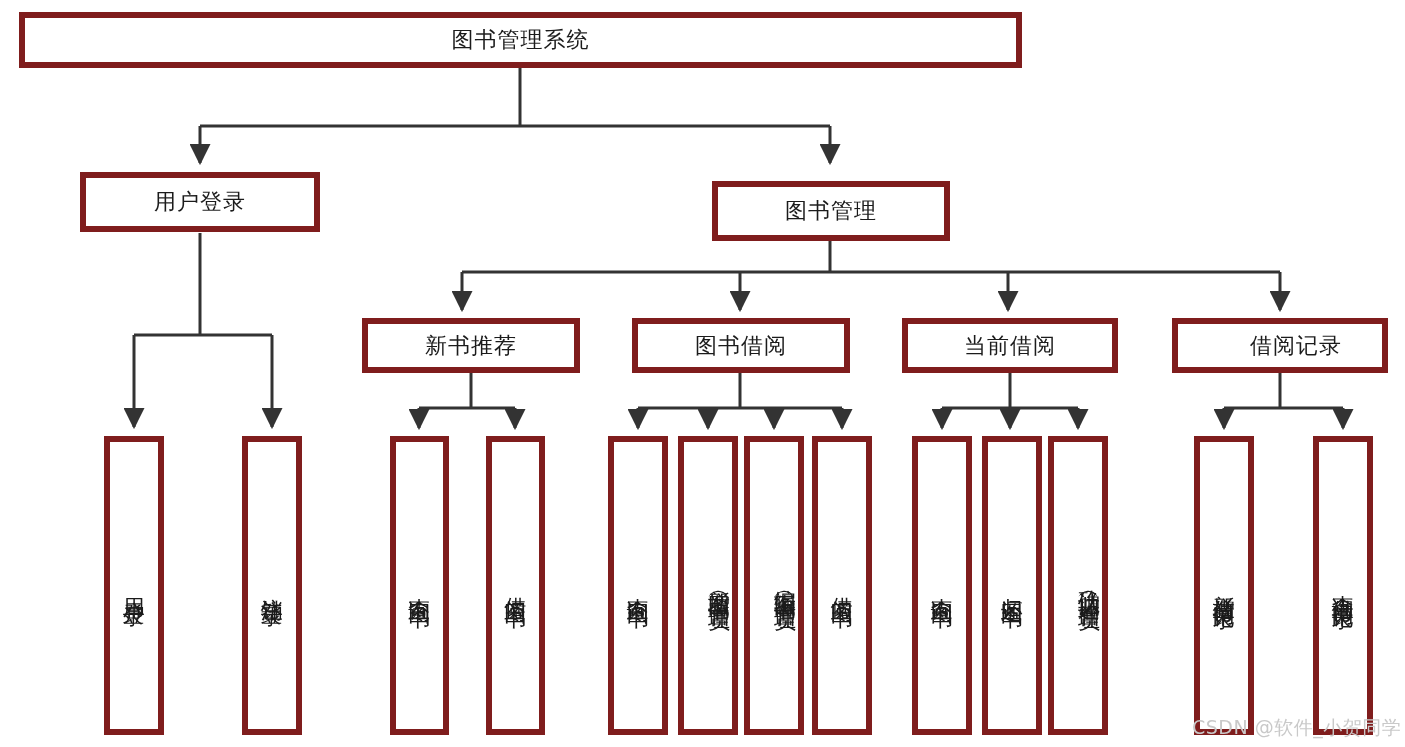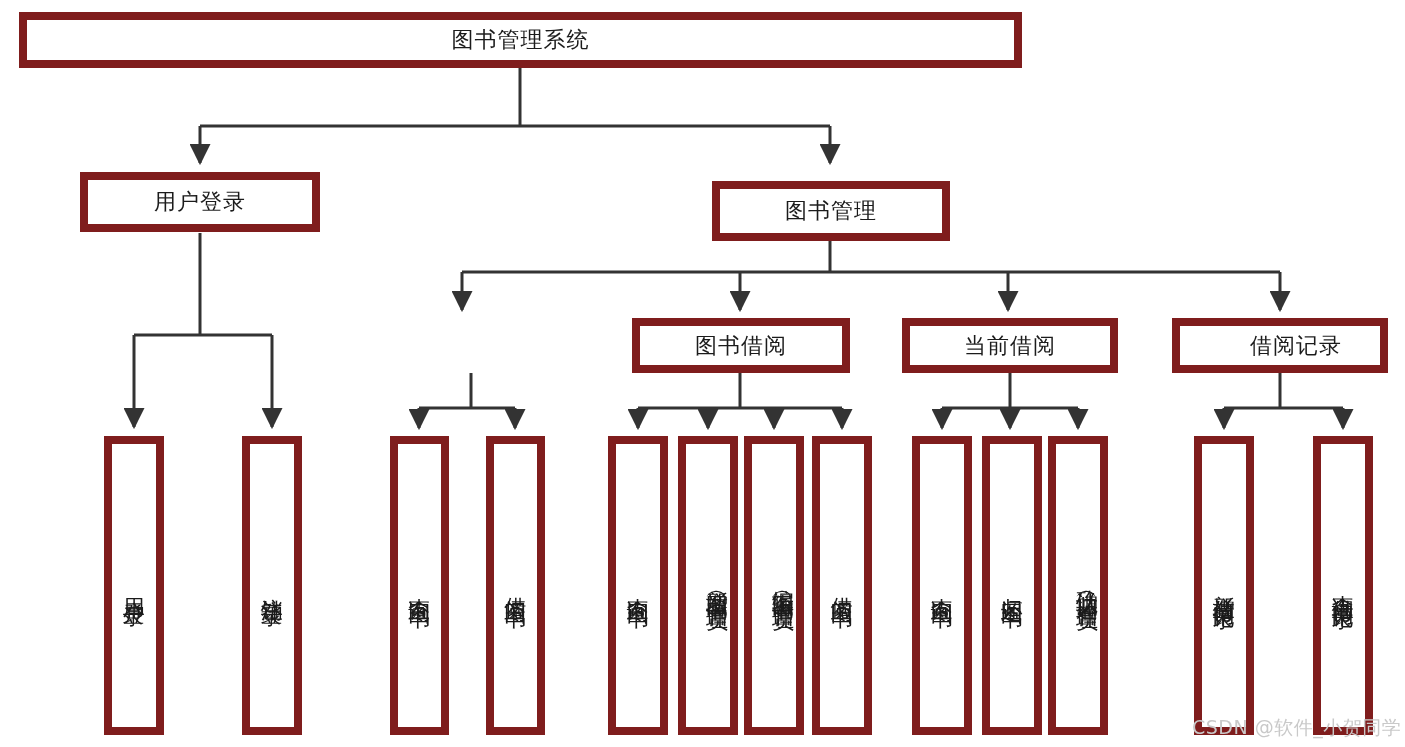--- a/index.html
+++ b/index.html
@@ -22,21 +22,21 @@
     position: absolute;
     left: 0;
     top: 0;
     width: 1405px;
     height: 747px;
     pointer-events: none;
   }
   .node {
     position: absolute;
     box-sizing: border-box;
-    border: 8px solid #7f1d1d;
+    border: 6px solid #7f1d1d;
     background: #ffffff;
     color: #1b1b1b;
     display: flex;
     align-items: center;
     justify-content: center;
     text-align: center;
     line-height: 1.15;
     z-index: 2;
   }
   .node.horizontal {
@@ -129,20 +129,23 @@
     <span class="label">图书管理系统</span>
   </div>
 
   <div class="node horizontal" style="left:80px; top:172px; width:240px; height:60px;">
     <span class="label">用户登录</span>
   </div>
   <div class="node horizontal" style="left:712px; top:172px; width:238px; height:60px;margin-top:9px;">
     <span class="label">图书管理</span>
   </div>
 
+  <div class="node horizontal" style="left:362px; top:318px; width:218px; height:55px;">
+    <span class="label">新书推荐</span>
+  </div>
   <div class="node horizontal" style="left:632px; top:318px; width:218px; height:55px;text-align:center;">
     <span class="label">图书借阅</span>
   </div>
   <div class="node horizontal" style="left:902px; top:318px; width:216px; height:55px;">
     <span class="label">当前借阅</span>
   </div>
   <div class="node horizontal" style="left:1172px; top:318px; width:216px; height:55px;padding-left:32px;">
     <span class="label">借阅记录</span>
   </div>
 

